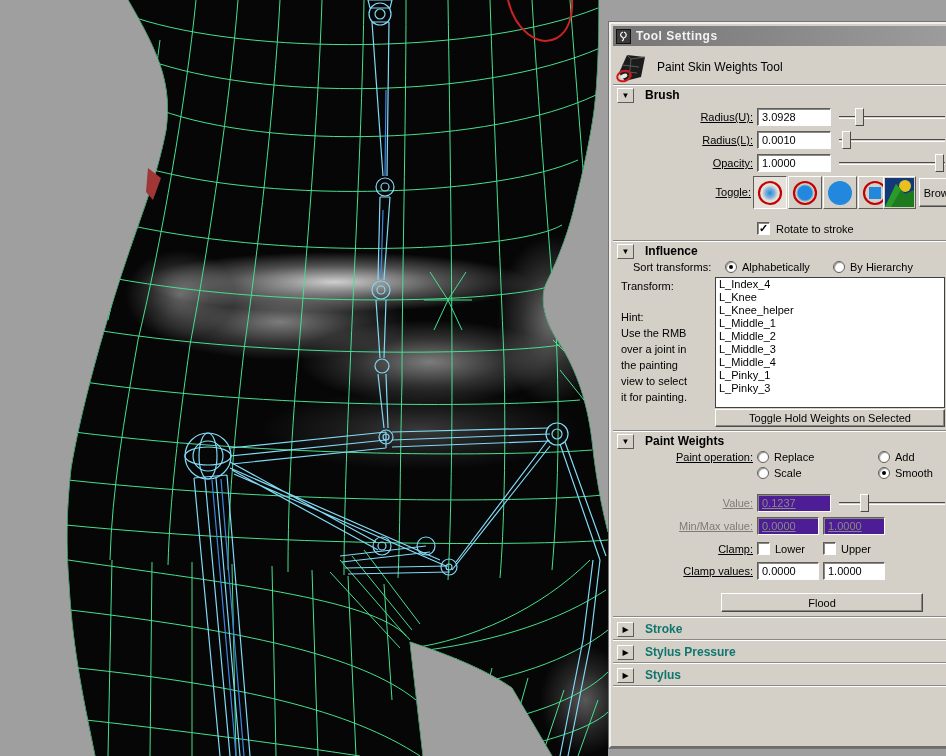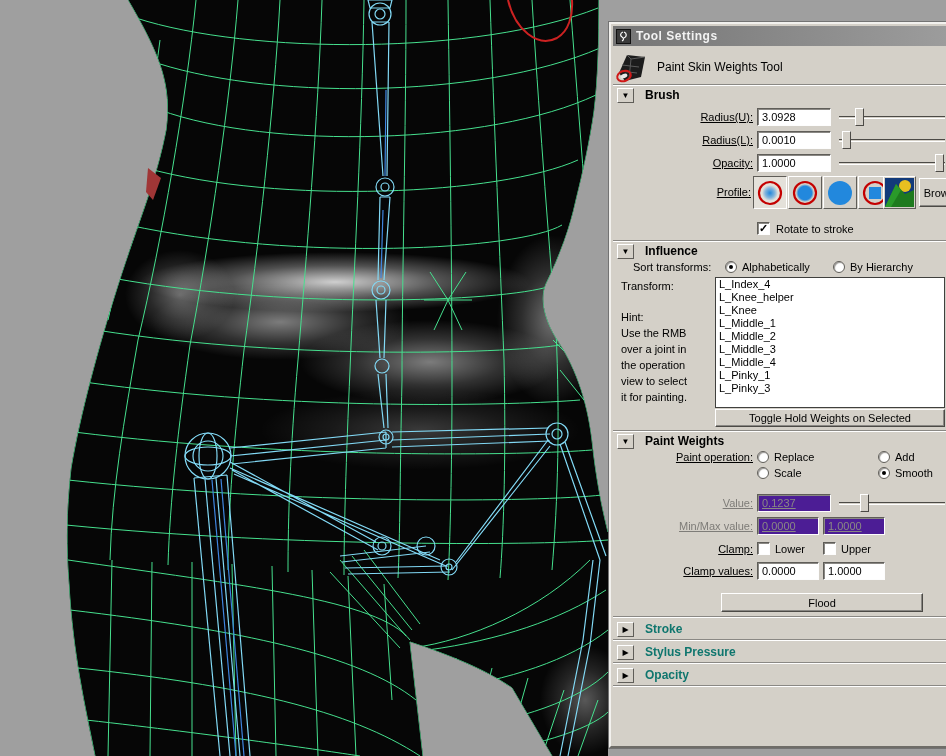--- a/index.html
+++ b/index.html
@@ -252,21 +252,21 @@
           <div class="handle" style="left:3%"></div>
       </div>
 
       <div class="row-label" style="top:133px; left:4px">Opacity:</div>
       <div class="txt" style="top:130px; left:146px; width:74px">1.0000</div>
       <div class="slider" style="top:130px; left:228px">
         <div class="track"></div>
           <div class="handle" style="left:91%"></div>
       </div>
 
-      <div class="row-label" style="top:162px; left:2px">Profile:</div>
+      <div class="row-label" style="top:162px; left:2px">Toggle:</div>
 
       <div class="prof-btn sel" style="top:152px; left:142px">
         <svg width="28" height="28" viewBox="0 0 28 28">
           <defs>
               <radialGradient id="pg1">
                 <stop offset="0%" stop-color="#2288dd"></stop>
                 <stop offset="60%" stop-color="#2288dd" stop-opacity=".5"></stop>
                 <stop offset="100%" stop-color="#2288dd" stop-opacity="0"></stop>
               </radialGradient>
             </defs>
@@ -322,35 +322,35 @@
       <div class="radio" style="top:237px; left:114px">
           <div class="dot"></div>
         </div>
       <div class="inl-label" style="top:237px; left:131px">Alphabetically</div>
       <div class="radio" style="top:237px; left:222px"></div>
       <div class="inl-label" style="top:237px; left:239px">By Hierarchy</div>
 
       <div class="inl-label" style="top:256px; left:10px">Transform:</div>
       <div class="listbox" style="top:253px; left:104px; width:230px; height:131px">
         <div class="li">L_Index_4</div>
+        <div class="li">L_Knee</div>
         <div class="li">L_Knee_helper</div>
-        <div class="li">L_Knee</div>
         <div class="li">L_Middle_1</div>
         <div class="li">L_Middle_2</div>
         <div class="li">L_Middle_3</div>
         <div class="li">L_Middle_4</div>
         <div class="li">L_Pinky_1</div>
         <div class="li">L_Pinky_3</div>
       </div>
 
       <div class="hint" style="top:285px; left:10px">
         <div>Hint:</div>
         <div>Use the RMB</div>
         <div>over a joint in</div>
-        <div>the operation</div>
+        <div>the painting</div>
         <div>view to select</div>
         <div>it for painting.</div>
       </div>
 
       <div class="push-btn" style="top:385px; left:104px; width:230px; height:18px">Toggle Hold Weights on Selected</div>
 
       <div class="groove" style="top:406px"></div>
 
       <div class="sec-head" style="top:409px">
         <div class="arrow-btn">▼</div>
@@ -401,19 +401,19 @@
       <div class="groove" style="top:615px"></div>
 
       <div class="fold-bar" style="top:618px">
         <div class="arrow-btn">▶</div>
         <span class="h">Stylus Pressure</span>
       </div>
       <div class="groove" style="top:638px"></div>
 
       <div class="fold-bar" style="top:641px">
         <div class="arrow-btn">▶</div>
-        <span class="h">Opacity</span>
+        <span class="h">Stylus</span>
       </div>
       <div class="groove" style="top:661px"></div>
 
     </div>
   </div>
 </div>
 
 </body></html>

